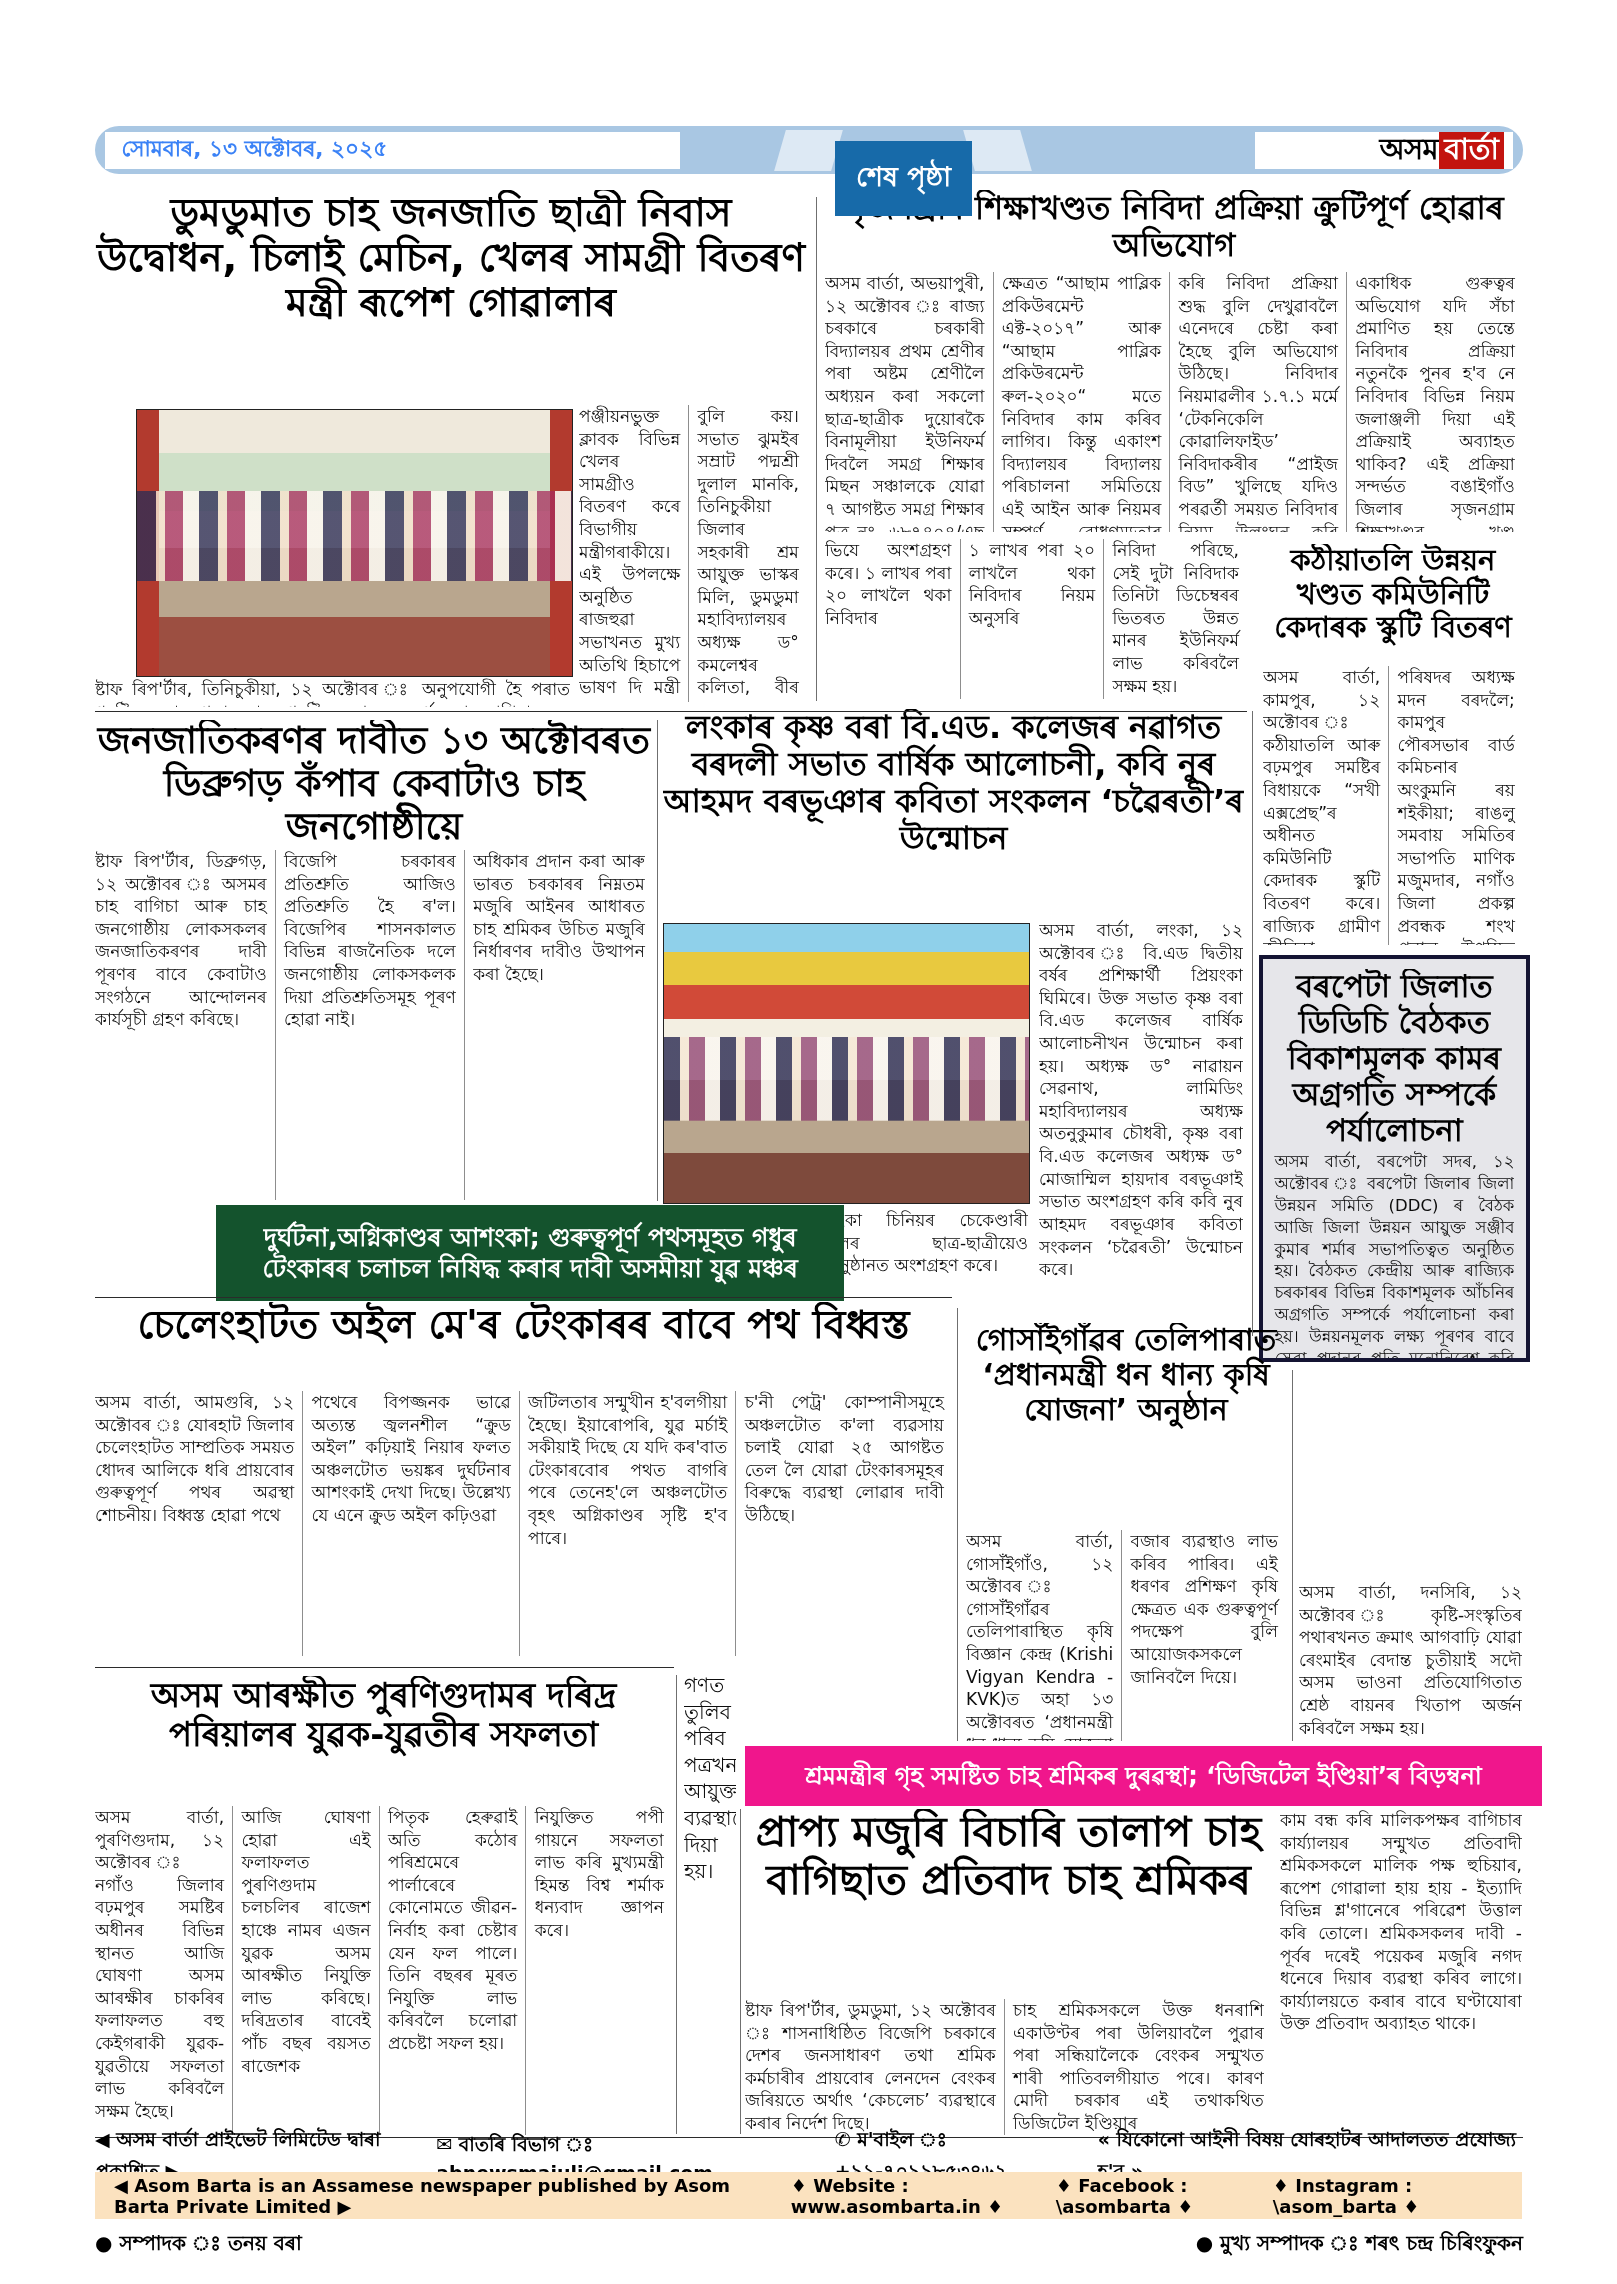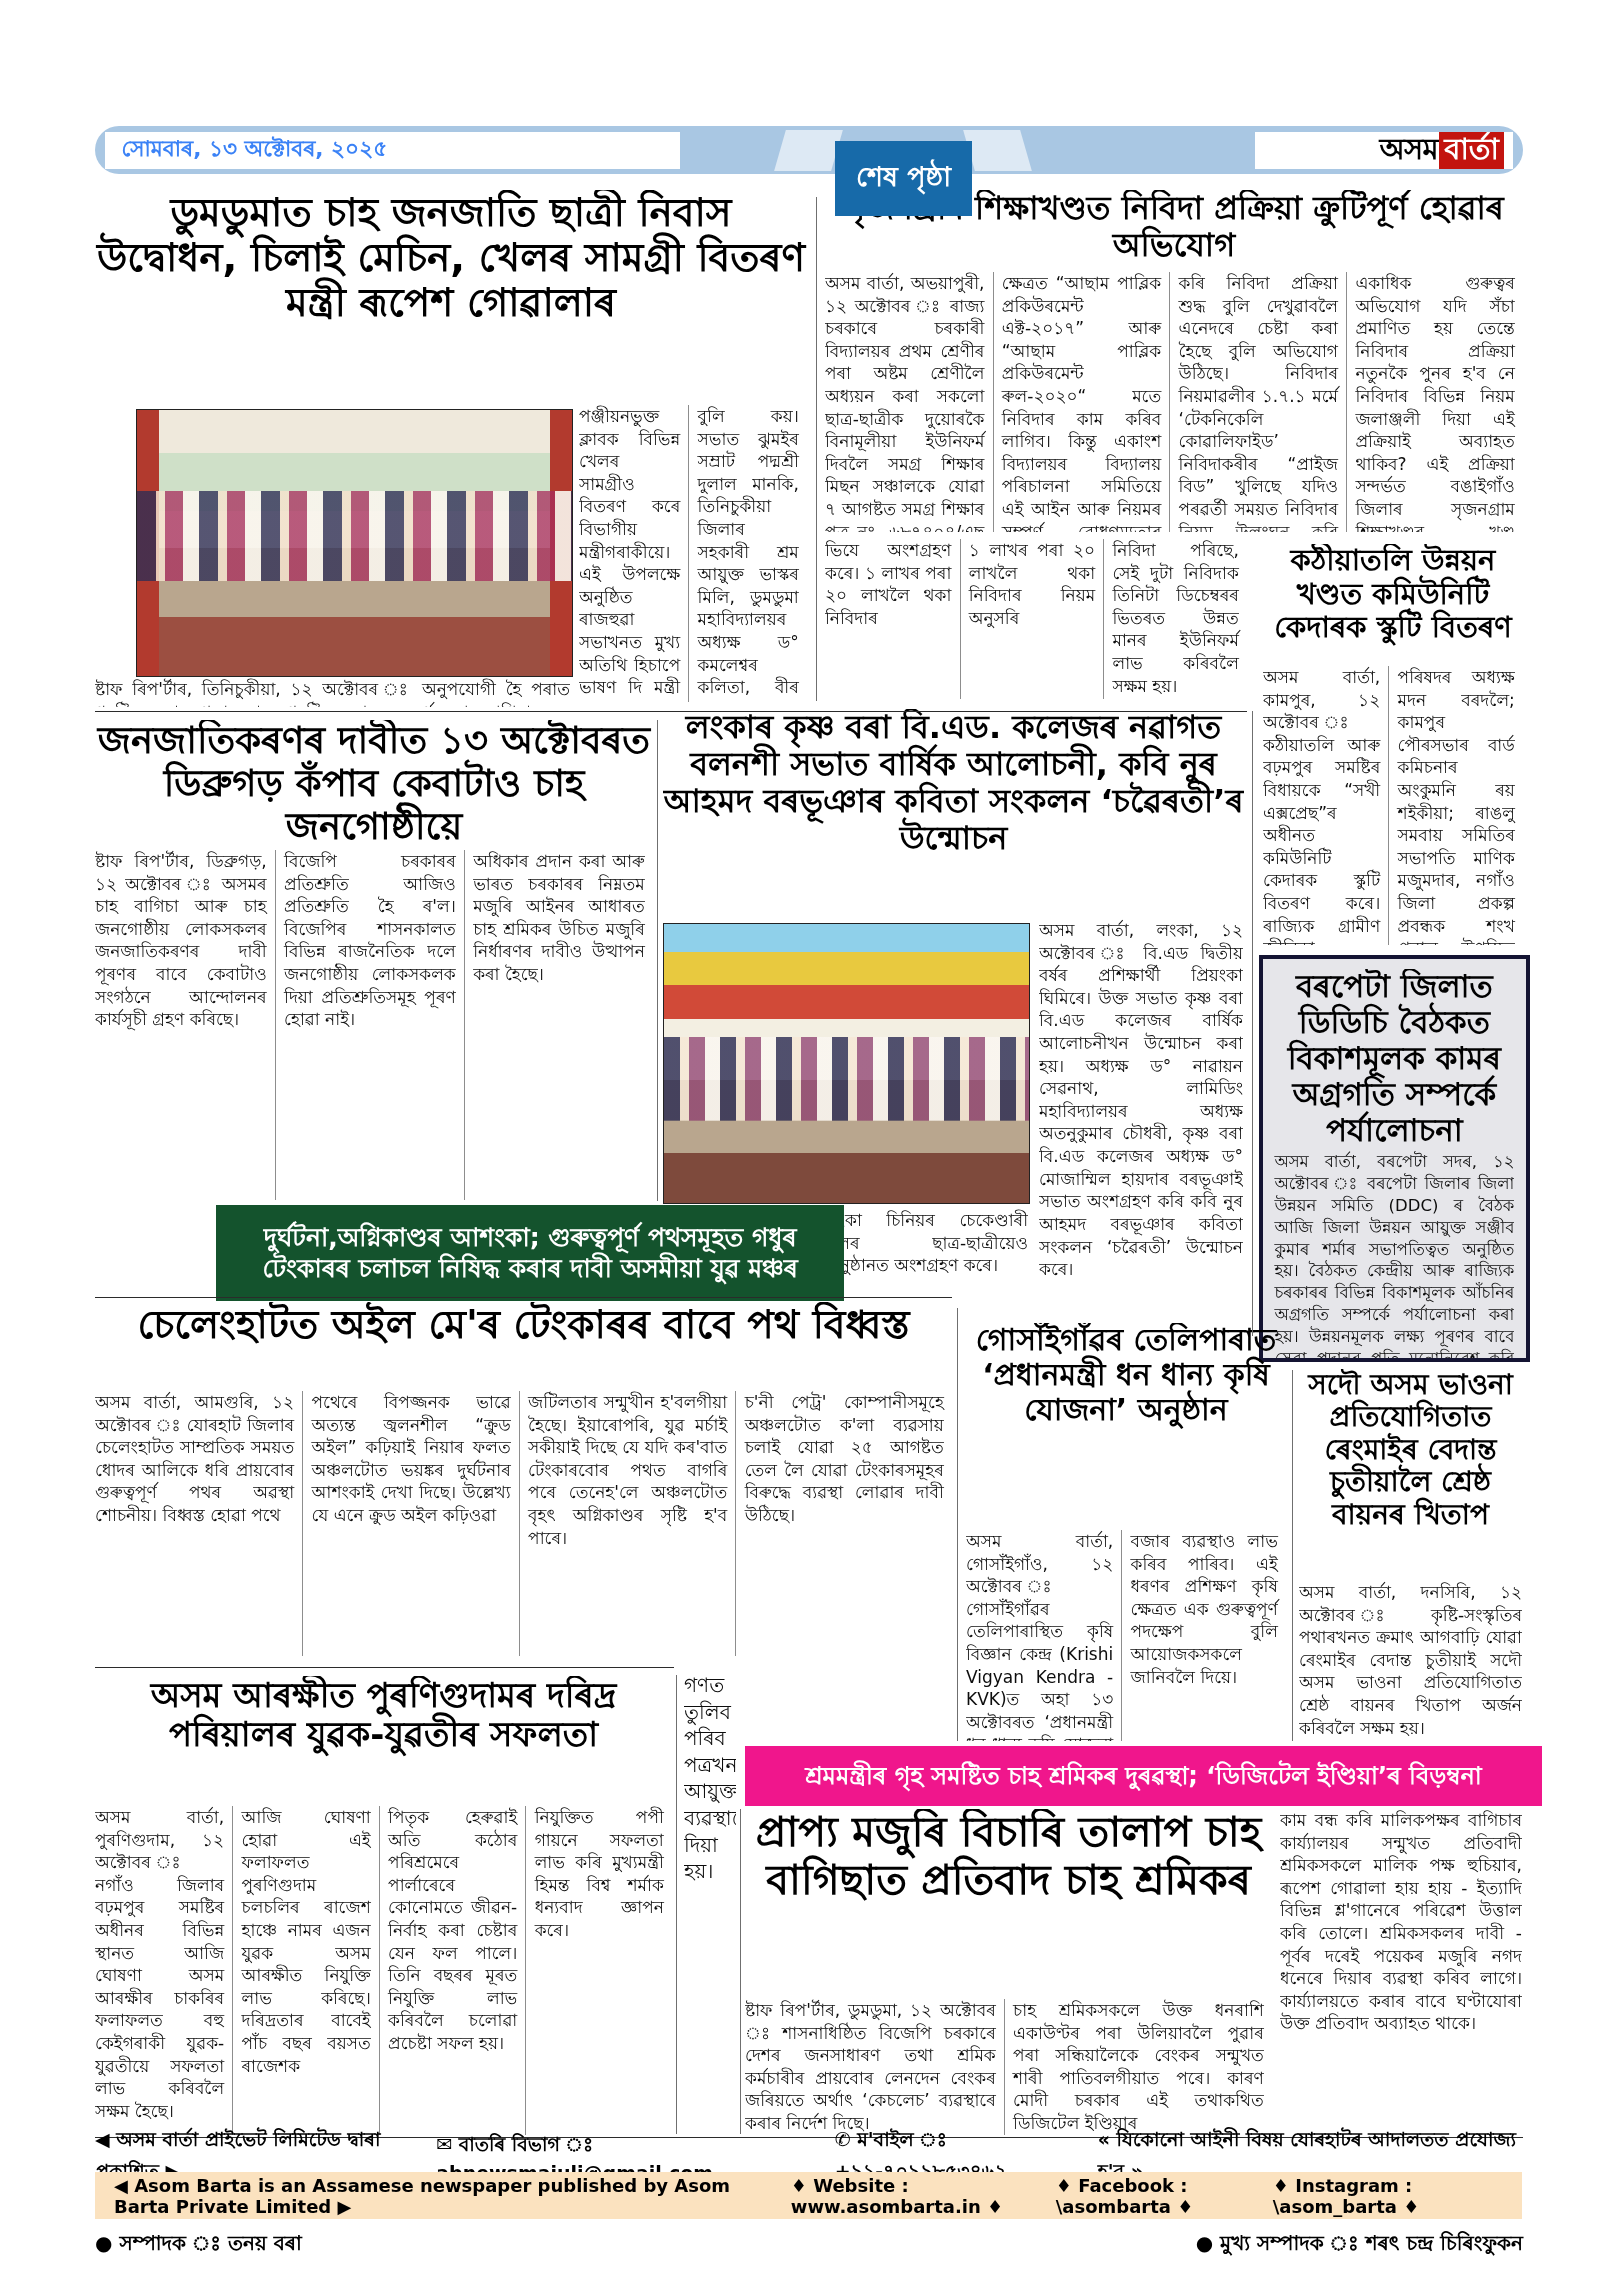--- a/index.html
+++ b/index.html
@@ -113,21 +113,21 @@
     <div class="col bodytext">পৰিষদৰ অধ্যক্ষ মদন বৰদলৈ; কামপুৰ পৌৰসভাৰ বাৰ্ড কমিচনাৰ অংকুমনি ৰয় শইকীয়া; ৰাঙলু সমবায় সমিতিৰ সভাপতি মাণিক মজুমদাৰ, নগাঁও জিলা প্ৰকল্প প্ৰবন্ধক শংখ প্ৰৱাল উপস্থিত থাকে।</div>
   </div>
 
   <div class="abs headline" style="left:95px; top:720px; width:558px; height:121px; font-size:37px;">জনজাতিকৰণৰ দাবীত ১৩ অক্টোবৰত ডিব্ৰুগড় কঁপাব কেবাটাও চাহ জনগোষ্ঠীয়ে</div>
   <div class="abs cols" style="left:95px; top:850px; width:558px; height:350px;">
     <div class="col bodytext">ষ্টাফ ৰিপ'ৰ্টাৰ, ডিব্ৰুগড়, ১২ অক্টোবৰ ঃ অসমৰ চাহ বাগিচা আৰু চাহ জনগোষ্ঠীয় লোকসকলৰ জনজাতিকৰণৰ দাবী পূৰণৰ বাবে কেবাটাও সংগঠনে আন্দোলনৰ কাৰ্যসূচী গ্ৰহণ কৰিছে।</div>
     <div class="col bodytext">বিজেপি চৰকাৰৰ প্ৰতিশ্ৰুতি আজিও প্ৰতিশ্ৰুতি হৈ ৰ'ল। বিজেপিৰ শাসনকালত বিভিন্ন ৰাজনৈতিক দলে জনগোষ্ঠীয় লোকসকলক দিয়া প্ৰতিশ্ৰুতিসমূহ পূৰণ হোৱা নাই।</div>
     <div class="col bodytext">অধিকাৰ প্ৰদান কৰা আৰু ভাৰত চৰকাৰৰ নিম্নতম মজুৰি আইনৰ আধাৰত চাহ শ্ৰমিকৰ উচিত মজুৰি নিৰ্ধাৰণৰ দাবীও উত্থাপন কৰা হৈছে।</div>
   </div>
 
-  <div class="abs headline" style="left:663px; top:709px; width:581px; height:202px; font-size:32px;">লংকাৰ কৃষ্ণ বৰা বি.এড. কলেজৰ নৱাগত বলনশী সভাত বাৰ্ষিক আলোচনী, কবি নুৰ আহমদ বৰভূঞাৰ কবিতা সংকলন ‘চৱৈৰতী’ৰ উন্মোচন</div>
+  <div class="abs headline" style="left:663px; top:709px; width:581px; height:202px; font-size:32px;">লংকাৰ কৃষ্ণ বৰা বি.এড. কলেজৰ নৱাগত বৰদলী সভাত বাৰ্ষিক আলোচনী, কবি নুৰ আহমদ বৰভূঞাৰ কবিতা সংকলন ‘চৱৈৰতী’ৰ উন্মোচন</div>
   <div class="abs photo photo2" style="left:663px; top:923px; width:365px; height:279px;"></div>
   <div class="abs bodytext" style="left:1039px; top:919px; width:204px; height:374px;">অসম বাৰ্তা, লংকা, ১২ অক্টোবৰ ঃ বি.এড দ্বিতীয় বৰ্ষৰ প্ৰশিক্ষাৰ্থী প্ৰিয়ংকা ঘিমিৰে। উক্ত সভাত কৃষ্ণ বৰা বি.এড কলেজৰ বাৰ্ষিক আলোচনীখন উন্মোচন কৰা হয়। অধ্যক্ষ ড° নাৱায়ন সেৱনাথ, লামিডিং মহাবিদ্যালয়ৰ অধ্যক্ষ অতনুকুমাৰ চৌধৰী, কৃষ্ণ বৰা বি.এড কলেজৰ অধ্যক্ষ ড° মোজাম্মিল হায়দাৰ বৰভূঞাই সভাত অংশগ্ৰহণ কৰি কবি নুৰ আহমদ বৰভূঞাৰ কবিতা সংকলন ‘চৱৈৰতী’ উন্মোচন কৰে।</div>
   <div class="abs bodytext" style="left:825px; top:1209px; width:203px; height:84px;">লংকা চিনিয়ৰ চেকেণ্ডাৰী স্কুলৰ ছাত্ৰ-ছাত্ৰীয়েও অনুষ্ঠানত অংশগ্ৰহণ কৰে।</div>
 
   <div class="abs boxed" style="left:1259px; top:955px; width:240px; height:379px;">
     <div class="headline" style="font-size:31px; margin-bottom:2px;">বৰপেটা জিলাত ডিডিচি বৈঠকত বিকাশমূলক কামৰ অগ্ৰগতি সম্পৰ্কে পৰ্যালোচনা</div>
     <div class="bodytext" style="font-size:16.5px;">অসম বাৰ্তা, বৰপেটা সদৰ, ১২ অক্টোবৰ ঃ বৰপেটা জিলাৰ জিলা উন্নয়ন সমিতি (DDC) ৰ বৈঠক আজি জিলা উন্নয়ন আয়ুক্ত সঞ্জীব কুমাৰ শৰ্মাৰ সভাপতিত্বত অনুষ্ঠিত হয়। বৈঠকত কেন্দ্ৰীয় আৰু ৰাজ্যিক চৰকাৰৰ বিভিন্ন বিকাশমূলক আঁচনিৰ অগ্ৰগতি সম্পৰ্কে পৰ্যালোচনা কৰা হয়। উন্নয়নমূলক লক্ষ্য পূৰণৰ বাবে সেৱা প্ৰদানৰ প্ৰতি মনোনিবেশ কৰি সমস্যাসমূহ অধিক সক্ৰিয়ভাৱে সমাধান কৰিবলৈ আহ্বান জনোৱা হয়। অন্তত সকলো বিভাগে অধিক দায়বদ্ধতা, সঠিক বাস্তৱায়ন আৰু জিলাৰ বিকাশৰ লক্ষ্যেৰে সকলোৱে একেলগে আগবঢ়াৰ সংকল্প প্ৰকাশ কৰে।</div>
   </div>
 
   <div class="abs banner banner-red" style="left:216px; top:1205px; width:603px; height:88px;">দুৰ্ঘটনা,অগ্নিকাণ্ডৰ আশংকা; গুৰুত্বপূৰ্ণ পথসমূহত গধুৰ টেংকাৰৰ চলাচল নিষিদ্ধ কৰাৰ দাবী অসমীয়া যুৱ মঞ্চৰ</div>
@@ -139,21 +139,20 @@
     <div class="col bodytext">জটিলতাৰ সন্মুখীন হ'বলগীয়া হৈছে। ইয়াৰোপৰি, যুৱ মৰ্চাই সকীয়াই দিছে যে যদি কৰ'বাত টেংকাৰবোৰ পথত বাগৰি পৰে তেনেহ'লে অঞ্চলটোত বৃহৎ অগ্নিকাণ্ডৰ সৃষ্টি হ'ব পাৰে।</div>
     <div class="col bodytext">চ'নী পেট্ৰ' কোম্পানীসমূহে অঞ্চলটোত ক'লা ব্যৱসায় চলাই যোৱা ২৫ আগষ্টত তেল লৈ যোৱা টেংকাৰসমূহৰ বিৰুদ্ধে ব্যৱস্থা লোৱাৰ দাবী উঠিছে।</div>
   </div>
 
   <div class="abs headline" style="left:966px; top:1323px; width:320px; height:200px; font-size:30px;">গোসাঁইগাঁৱৰ তেলিপাৰাত ‘প্ৰধানমন্ত্ৰী ধন ধান্য কৃষি যোজনা’ অনুষ্ঠান</div>
   <div class="abs cols" style="left:966px; top:1530px; width:320px; height:211px;">
     <div class="col bodytext">অসম বাৰ্তা, গোসাঁইগাঁও, ১২ অক্টোবৰ ঃ গোসাঁইগাঁৱৰ তেলিপাৰাস্থিত কৃষি বিজ্ঞান কেন্দ্ৰ (Krishi Vigyan Kendra - KVK)ত অহা ১৩ অক্টোবৰত ‘প্ৰধানমন্ত্ৰী ধন ধান্য কৃষি যোজনা (PM-DKY)’ৰ অধীনত এক গাঁৱীয়া সভা আৰু প্ৰশিক্ষণ শিবিৰ অনুষ্ঠিত হ'ব।</div>
     <div class="col bodytext">বজাৰ ব্যৱস্থাও লাভ কৰিব পাৰিব। এই ধৰণৰ প্ৰশিক্ষণ কৃষি ক্ষেত্ৰত এক গুৰুত্বপূৰ্ণ পদক্ষেপ বুলি আয়োজকসকলে জানিবলৈ দিয়ে।</div>
   </div>
 
-  <div class="abs headline" style="left:1299px; top:1369px; width:223px; height:203px; font-size:28px;">সদৌ অসম ভাওনা প্ৰতিযোগিতাত ৰেংমাইৰ বেদান্ত চুতীয়ালৈ শ্ৰেষ্ঠ বায়নৰ খিতাপ</div>
   <div class="abs bodytext" style="left:1299px; top:1581px; width:223px; height:160px;">অসম বাৰ্তা, দনসিৰি, ১২ অক্টোবৰ ঃ কৃষ্টি-সংস্কৃতিৰ পথাৰখনত ক্ৰমাৎ আগবাঢ়ি যোৱা ৰেংমাইৰ বেদান্ত চুতীয়াই সদৌ অসম ভাওনা প্ৰতিযোগিতাত শ্ৰেষ্ঠ বায়নৰ খিতাপ অৰ্জন কৰিবলৈ সক্ষম হয়।</div>
 
   <div class="abs headline" style="left:95px; top:1676px; width:577px; height:119px; font-size:34px;">অসম আৰক্ষীত পুৰণিগুদামৰ দৰিদ্ৰ পৰিয়ালৰ যুৱক-যুৱতীৰ সফলতা</div>
   <div class="abs cols" style="left:95px; top:1806px; width:577px; height:329px;">
     <div class="col bodytext">অসম বাৰ্তা, পুৰণিগুদাম, ১২ অক্টোবৰ ঃ নগাঁও জিলাৰ বঢ়মপুৰ সমষ্টিৰ অধীনৰ বিভিন্ন স্থানত আজি ঘোষণা অসম আৰক্ষীৰ চাকৰিৰ ফলাফলত বহু কেইগৰাকী যুৱক-যুৱতীয়ে সফলতা লাভ কৰিবলৈ সক্ষম হৈছে।</div>
     <div class="col bodytext">আজি ঘোষণা হোৱা এই ফলাফলত পুৰণিগুদাম চলচলিৰ ৰাজেশ হাঞ্চে নামৰ এজন যুৱক অসম আৰক্ষীত নিযুক্তি লাভ কৰিছে। দৰিদ্ৰতাৰ বাবেই পাঁচ বছৰ বয়সত ৰাজেশক</div>
     <div class="col bodytext">পিতৃক হেৰুৱাই অতি কঠোৰ পৰিশ্ৰমেৰে পাৰ্লাৰেৰে কোনোমতে জীৱন-নিৰ্বাহ কৰা চেষ্টাৰ যেন ফল পালে। তিনি বছৰৰ মূৰত নিযুক্তি লাভ কৰিবলৈ চলোৱা প্ৰচেষ্টা সফল হয়।</div>
     <div class="col bodytext">নিযুক্তিত পপী গায়নে সফলতা লাভ কৰি মুখ্যমন্ত্ৰী হিমন্ত বিশ্ব শৰ্মাক ধন্যবাদ জ্ঞাপন কৰে।</div>
   </div>
 

